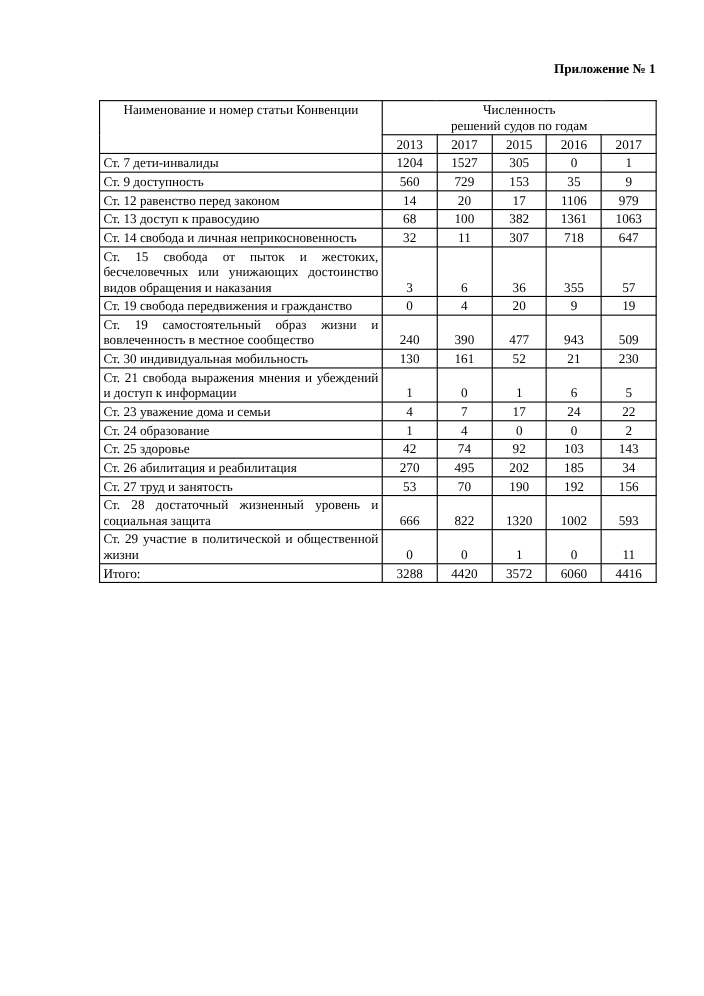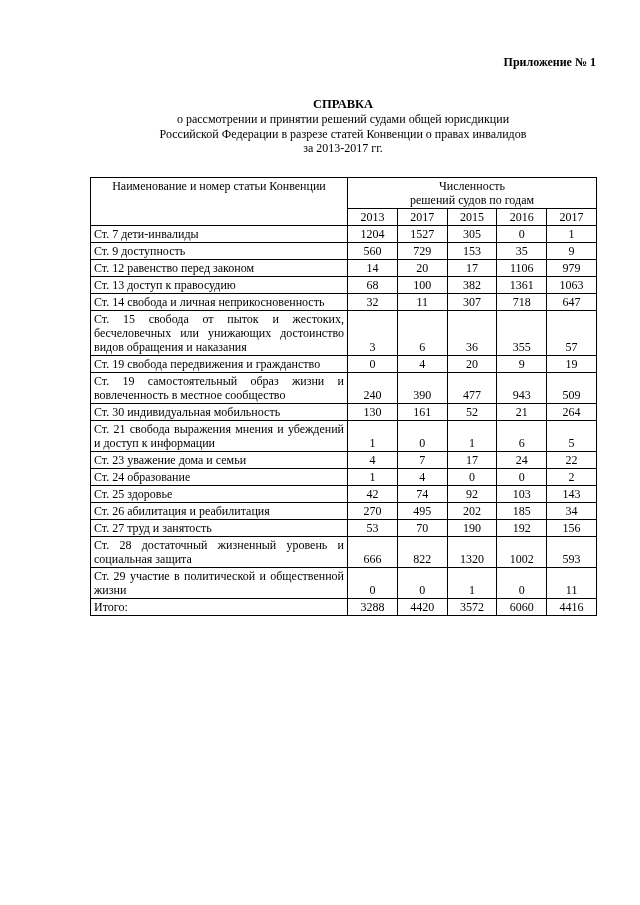--- a/index.html
+++ b/index.html
@@ -75,26 +75,20 @@
     vertical-align: bottom;
   }
 </style>
 </head>
 <body>
 
 <div class="page">
 
   <div class="appendix">Приложение № 1</div>
 
-  <div class="title-block">
-    <div class="doc-title">СПРАВКА</div>
-    <div class="doc-sub">о рассмотрении и принятии решений судами общей юрисдикции</div>
-    <div class="doc-sub">Российской Федерации в разрезе статей Конвенции о правах инвалидов</div>
-    <div class="doc-sub">за 2013-2017 гг.</div>
-  </div>
 
   <table class="stats">
     <colgroup>
       <col style="width:257px">
       <col style="width:49.8px">
       <col style="width:49.8px">
       <col style="width:49.8px">
       <col style="width:49.8px">
       <col style="width:49.8px">
     </colgroup>
@@ -178,21 +172,21 @@
           <td class="value-cell">477</td>
           <td class="value-cell">943</td>
           <td class="value-cell">509</td>
         </tr>
         <tr>
           <td class="name-cell">Ст. 30 индивидуальная мобильность</td>
           <td class="value-cell">130</td>
           <td class="value-cell">161</td>
           <td class="value-cell">52</td>
           <td class="value-cell">21</td>
-          <td class="value-cell">264</td>
+          <td class="value-cell">230</td>
         </tr>
         <tr>
           <td class="name-cell">Ст. 21 свобода выражения мнения и убеждений и доступ к информации</td>
           <td class="value-cell">1</td>
           <td class="value-cell">0</td>
           <td class="value-cell">1</td>
           <td class="value-cell">6</td>
           <td class="value-cell">5</td>
         </tr>
         <tr>

